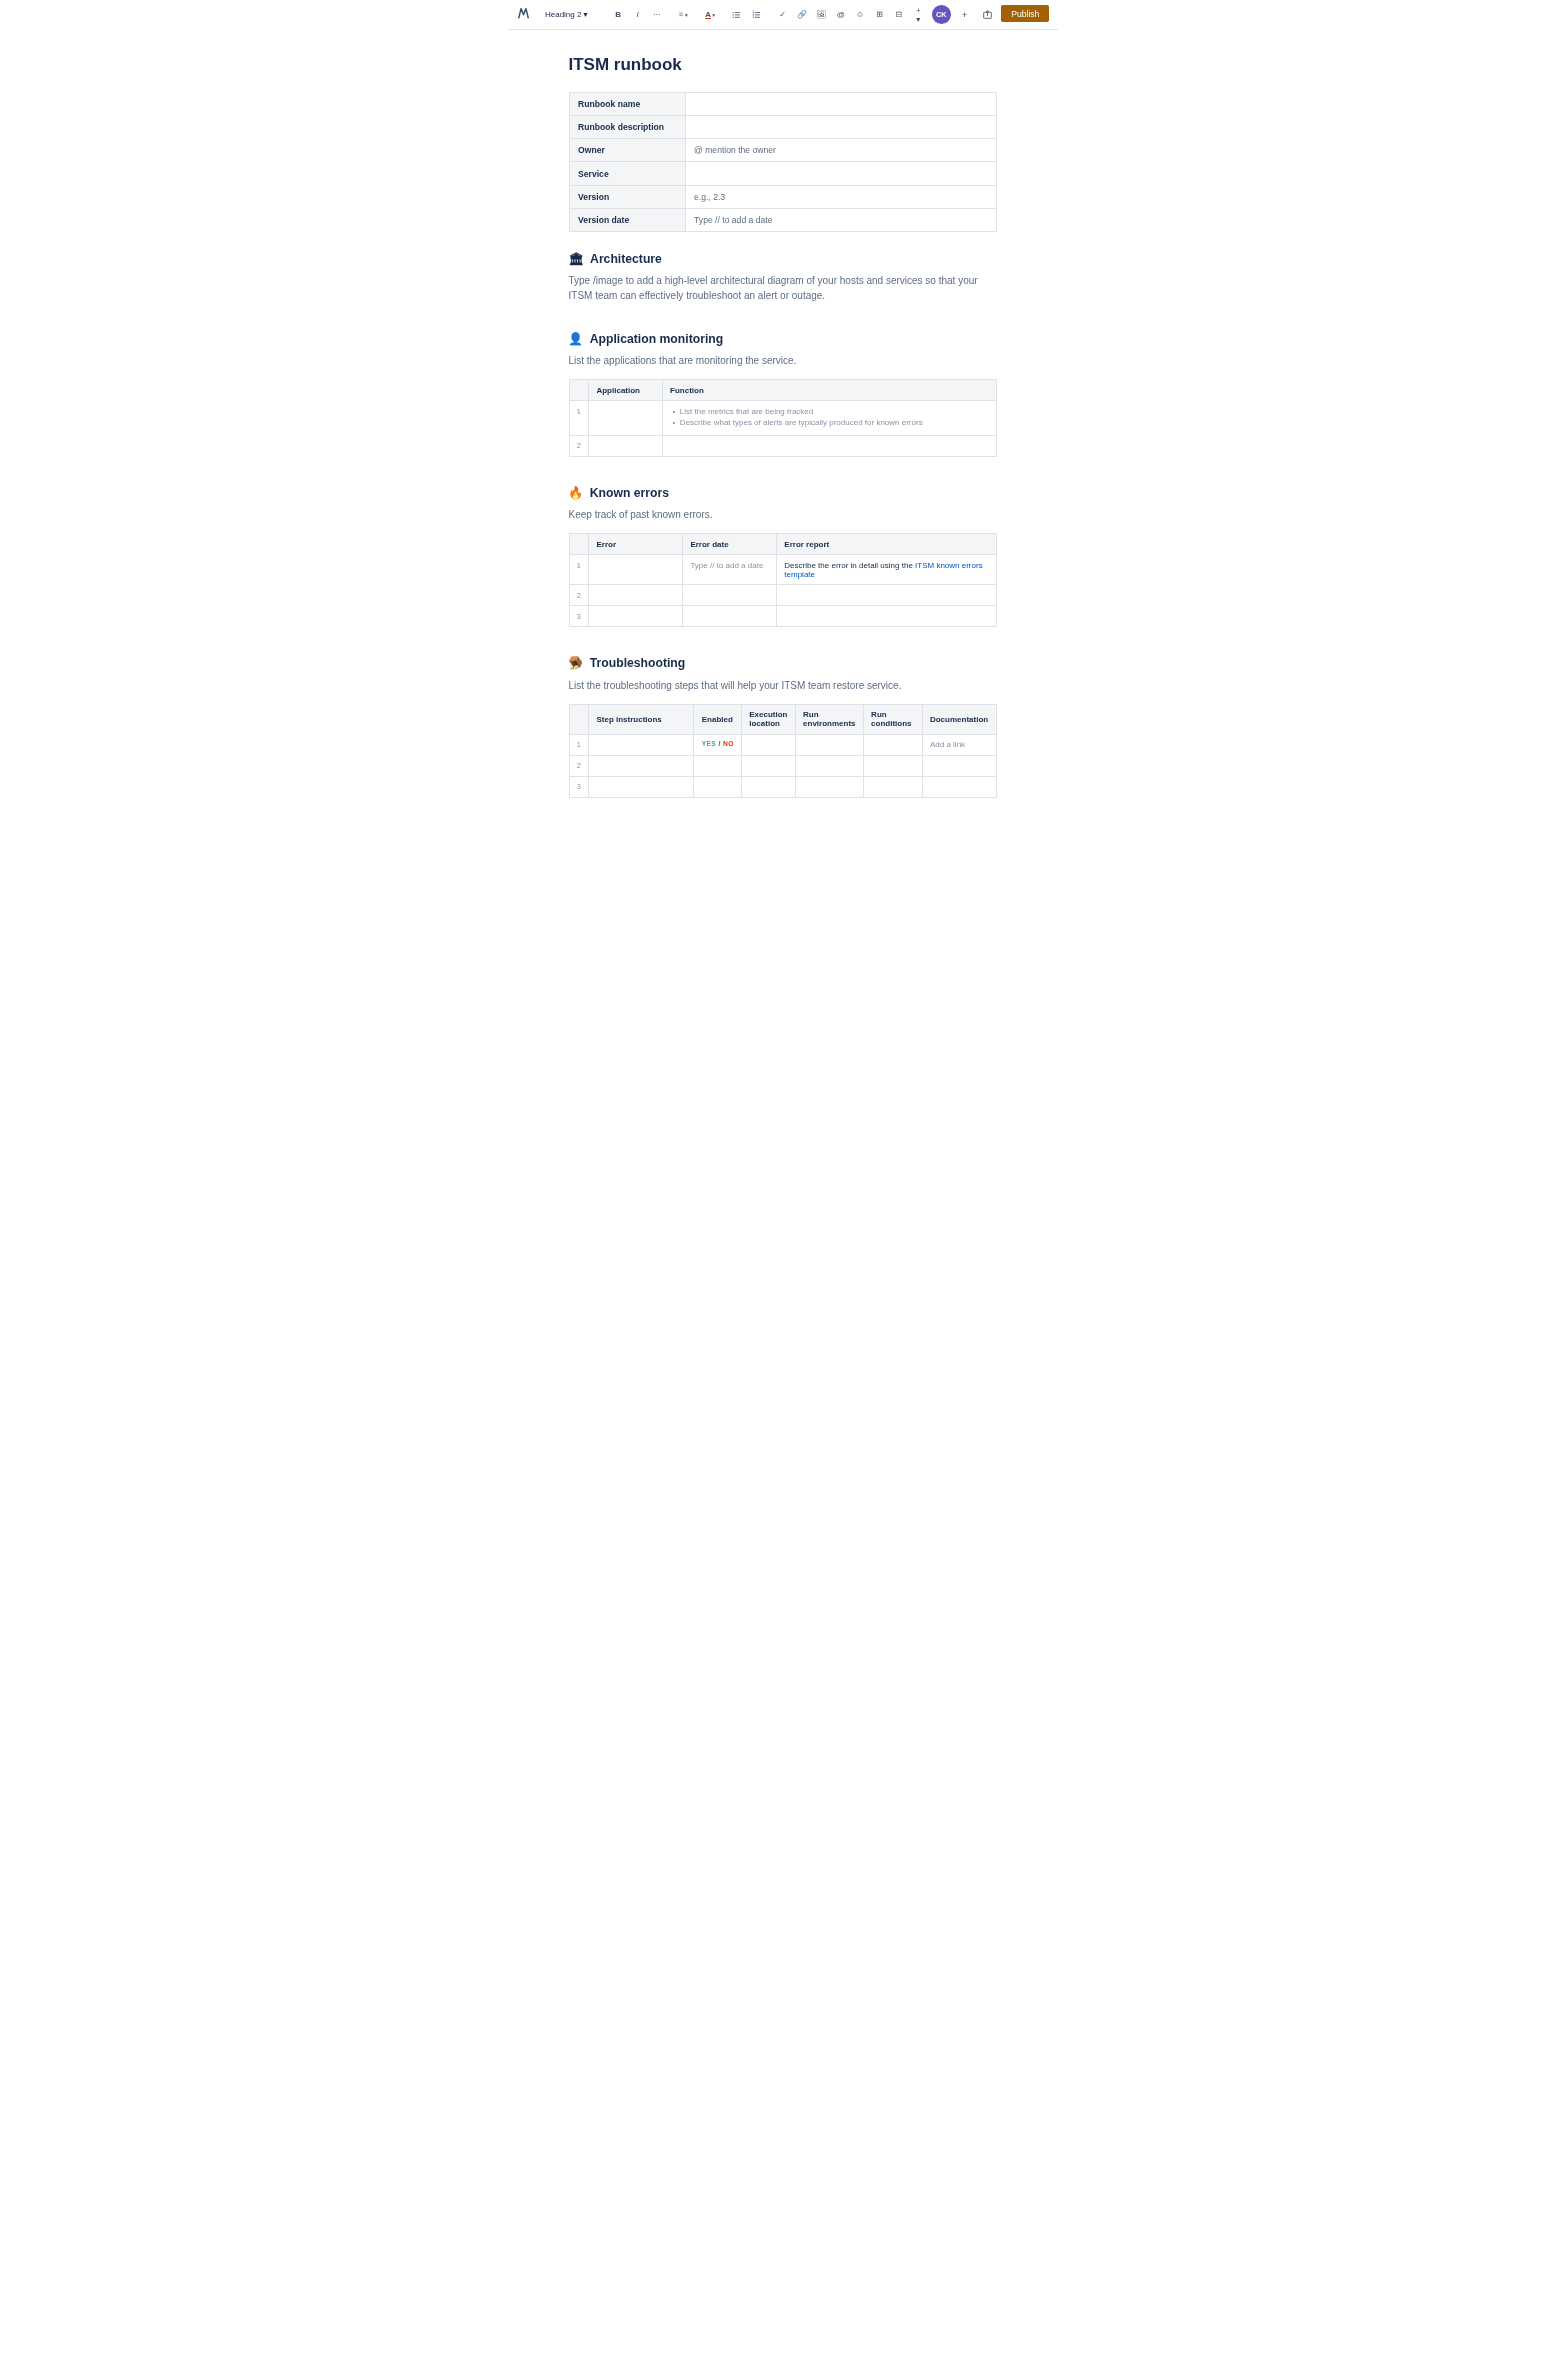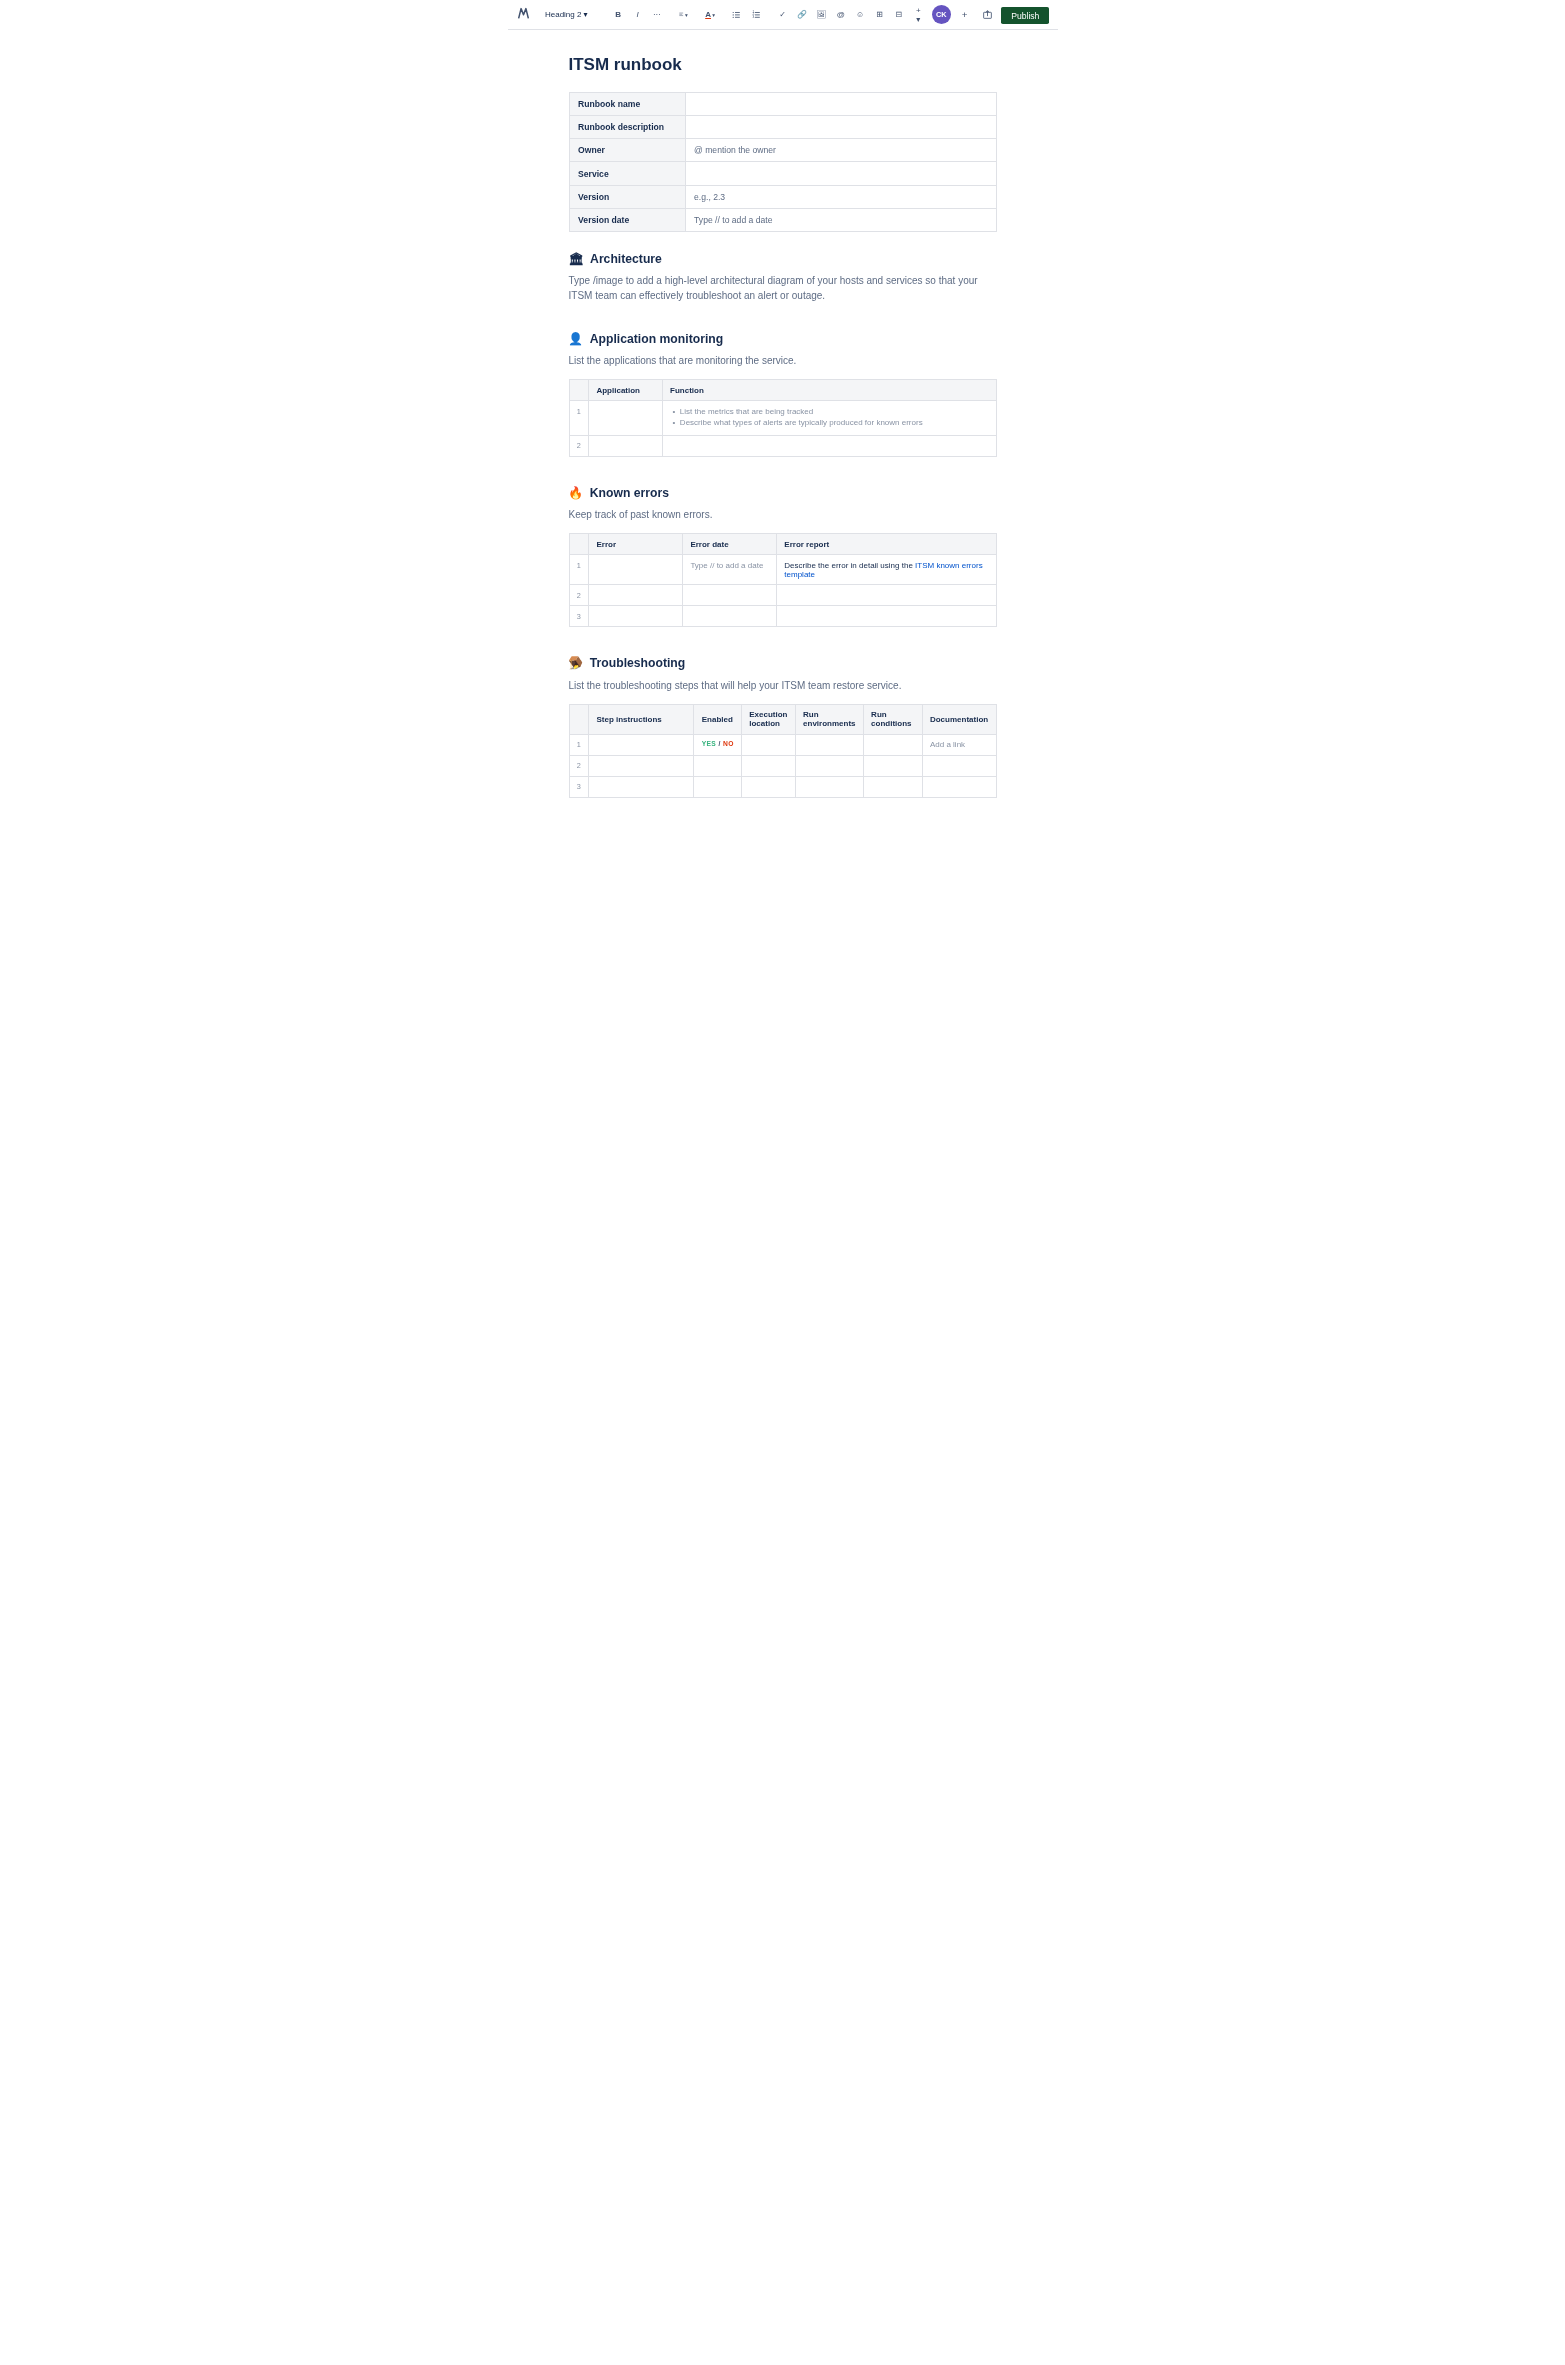--- a/index.html
+++ b/index.html
@@ -56,21 +56,21 @@
       align-items: center;
       justify-content: center;
       min-width: 17px;
       height: 17px;
     }
     .toolbar-btn.bold { font-weight: bold; }
     .toolbar-btn.italic { font-style: italic; }
     .toolbar-spacer { flex: 1; }
     .toolbar-right {
       display: flex;
-      align-items: flex-end;
+      align-items: flex-start;
       gap: 3.7px;
     }
     .avatar {
       width: 19.6px;
       height: 19.6px;
       border-radius: 50%;
       background: #6554c0;
       color: #fff;
       display: flex;
       align-items: center;
@@ -86,21 +86,21 @@
       border: none;
       background: transparent;
       cursor: pointer;
       display: flex;
       align-items: center;
       justify-content: center;
       color: #42526e;
       font-size: 9.8px;
     }
     .btn-publish {
-      background: #14532d;
+      background: #a16207;
       color: #fff;
       border: none;
       border-radius: 1.8px;
       padding: 3.7px 9.8px;
       font-size: 8.6px;
       font-weight: 500;
       cursor: pointer;
     }
     .btn-close {
       background: transparent;

